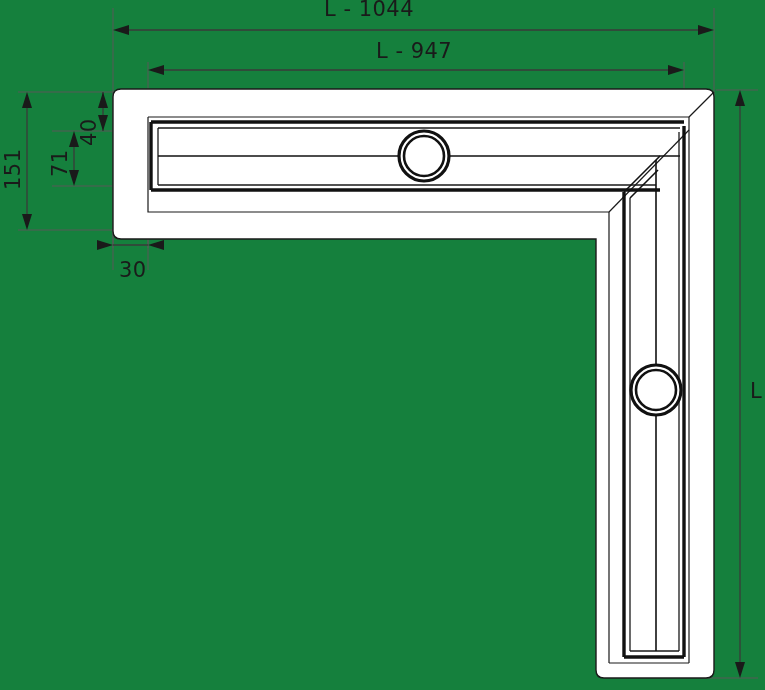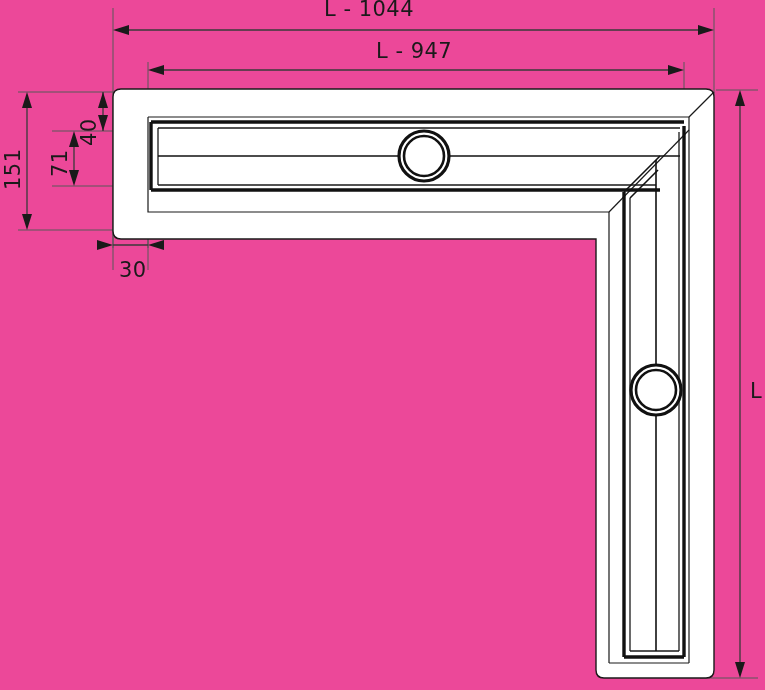--- a/index.html
+++ b/index.html
@@ -7,21 +7,21 @@
     padding: 0;
     background: #ffffff;
   }
   body {
     font-family: "DejaVu Sans", "Liberation Sans", sans-serif;
   }
   #drawing-root {
     position: relative;
     width: 765px;
     height: 690px;
-    background: #ec4899;
+    background: #15803d;
     overflow: hidden;
   }
   svg#technical-drawing {
     display: block;
     width: 765px;
     height: 690px;
   }
   .dim-text {
     font-family: "DejaVu Sans", "Liberation Sans", sans-serif;
     font-size: 21px;

